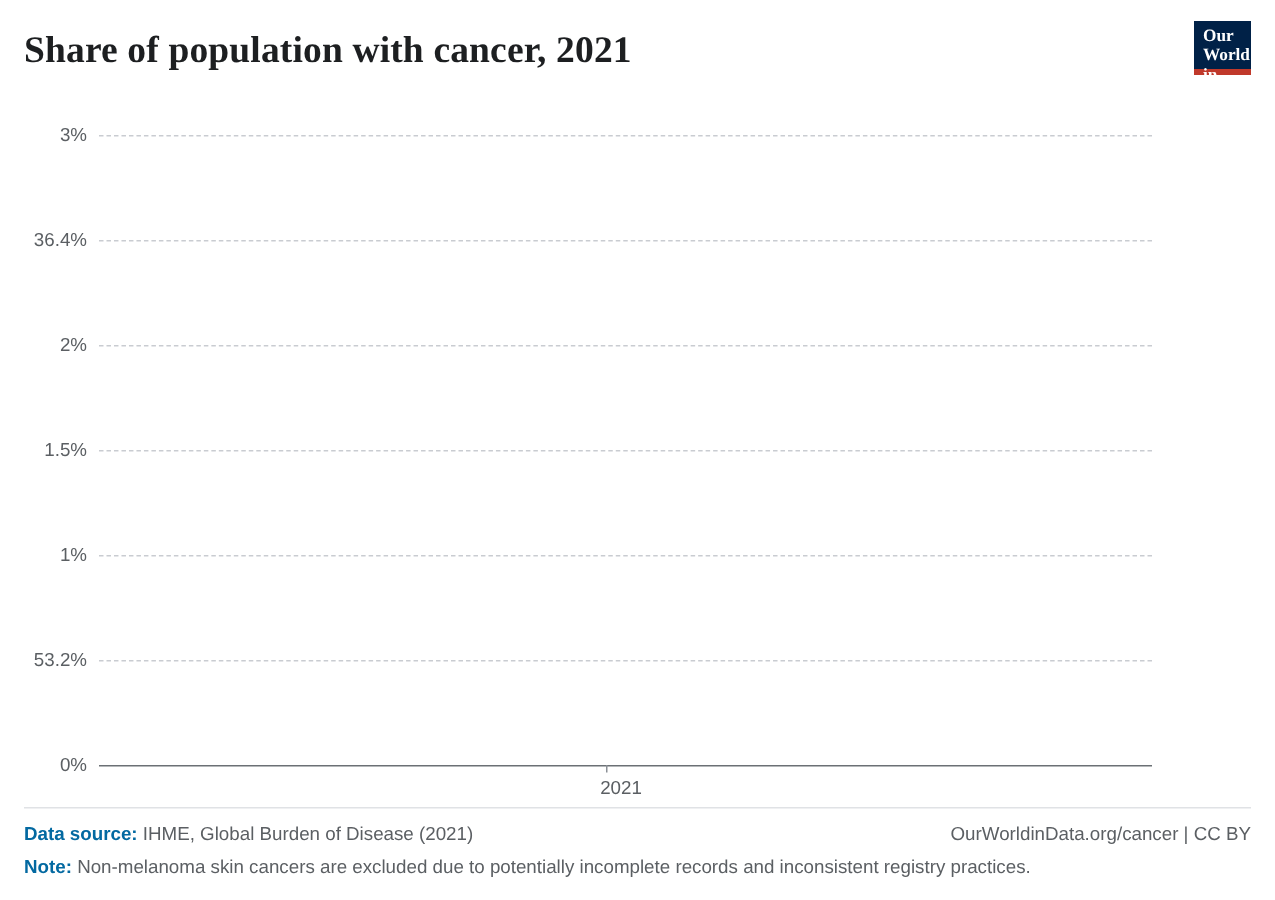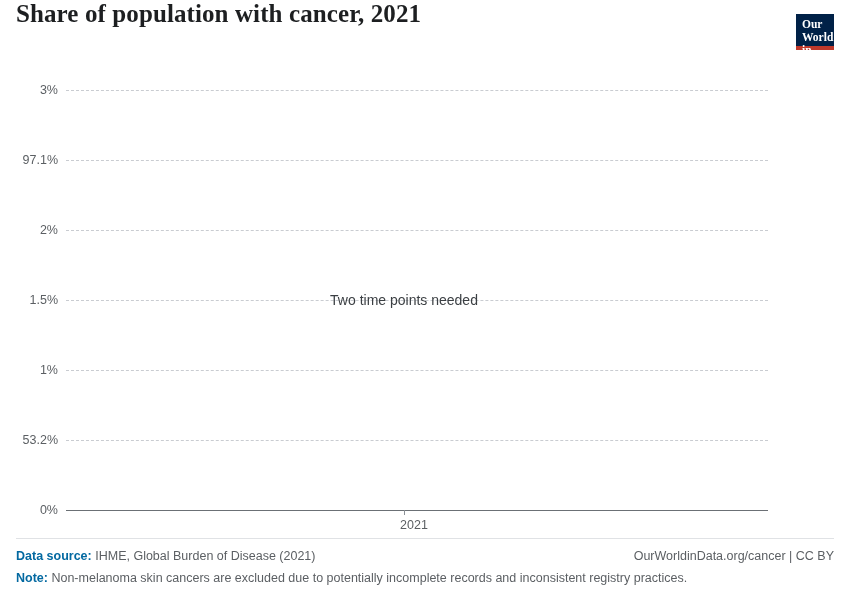--- a/index.html
+++ b/index.html
@@ -18,21 +18,21 @@
     position: relative;
     width: 850px;
     height: 600px;
     box-sizing: border-box;
     padding: 0 16px;
   }
 
   
   .header {
     position: relative;
-    padding-top: 0;
+    padding-top: 20px;
   }
   .chart-title {
     font-family: "Liberation Serif", serif;
     font-size: 25px;
     font-weight: 700;
     color: #1d1f21;
     letter-spacing: 0.1px;
     margin: 0;
     line-height: 1.15;
   }
@@ -165,41 +165,40 @@
     </div>
   </div>
 
   <div class="plot-wrap">
     <div class="plot-inner">
 
       <div class="gridline" style="top:12px;"></div>
       <div class="ytick" style="top:12px;">3%</div>
 
       <div class="gridline" style="top:82px;"></div>
-      <div class="ytick" style="top:82px;">97.1%</div>
+      <div class="ytick" style="top:82px;">36.4%</div>
 
       <div class="gridline" style="top:152px;"></div>
       <div class="ytick" style="top:152px;">2%</div>
 
       <div class="gridline" style="top:222px;"></div>
       <div class="ytick" style="top:222px;">1.5%</div>
 
       <div class="gridline" style="top:292px;"></div>
       <div class="ytick" style="top:292px;">1%</div>
 
       <div class="gridline" style="top:362px;"></div>
       <div class="ytick" style="top:362px;">53.2%</div>
 
       <div class="gridline axis-zero" style="top:432px;"></div>
       <div class="ytick" style="top:432px;">0%</div>
 
       <div class="xaxis-tickmark" style="left:388px; top:432px;"></div>
       <div class="xtick-label" style="left:388px; top:440px;">2021</div>
 
-      <div class="chart-message" style="left:388px; top:222px;">Two time points needed</div>
 
     </div>
   </div>
 
   <div class="footer">
     <div class="footer-rule"></div>
     <div class="footer-row">
       <div class="footer-left">
         <span class="footer-label">Data source:</span>
         <span>IHME, Global Burden of Disease (2021)</span>

